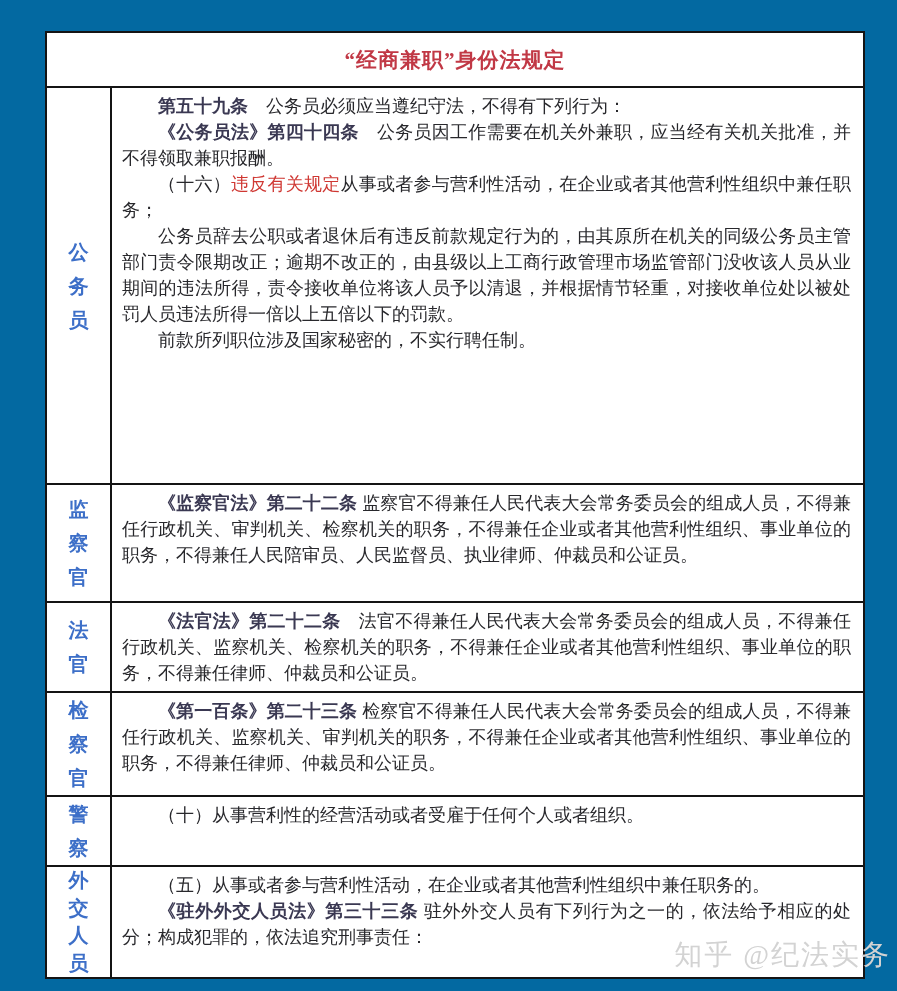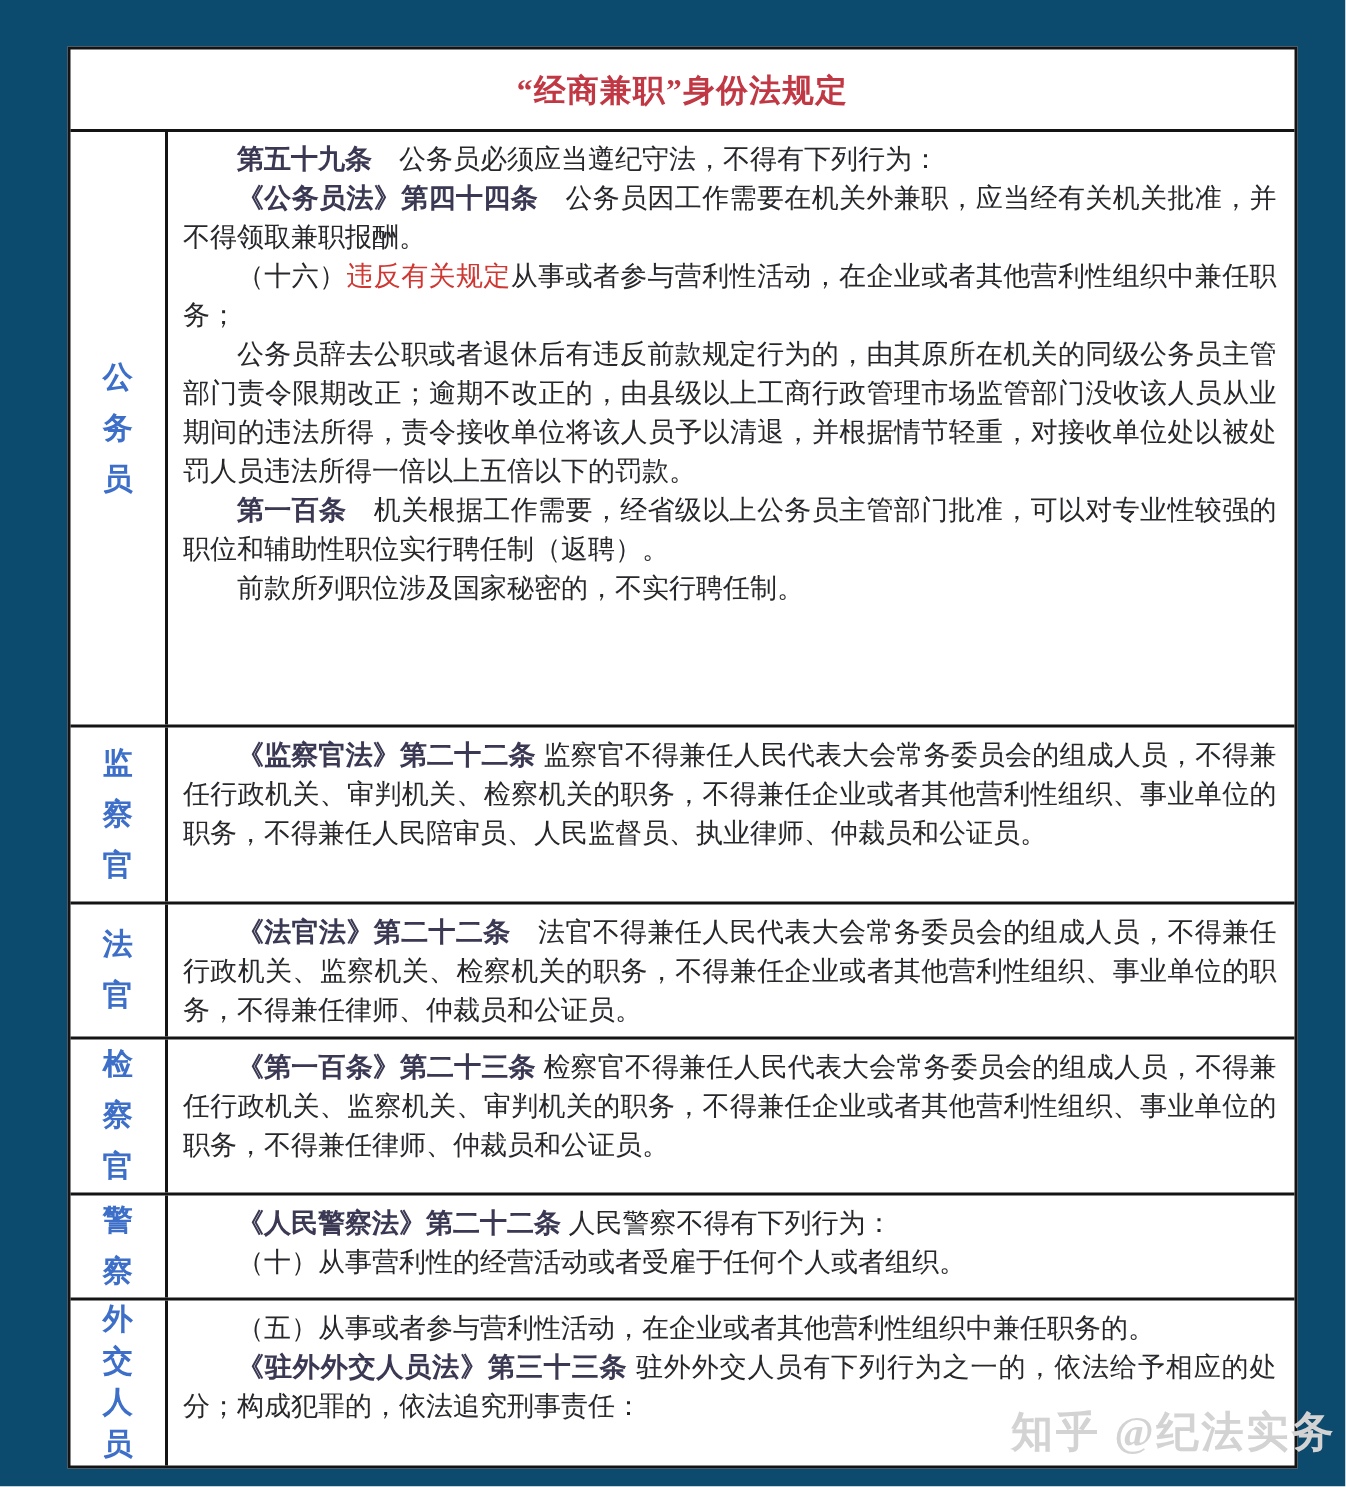--- a/index.html
+++ b/index.html
@@ -2,21 +2,21 @@
 <html style="--title-red: #c13845; --highlight-red: #cf3732; --label-blue: #3d6fc8; --law-bold: #3a3852; --body-text: #28282c; --border: #141414; --watermark-gray: #d3d3d3;"><head>
 <meta charset="utf-8">
 <style>
   :root{
     --title-red:#c13845; --highlight-red:#cf3732; --label-blue:#3d6fc8;
     --law-bold:#3a3852; --body-text:#28282c; --border:#141414; --watermark-gray:#d3d3d3;
   }
   *{box-sizing:border-box;margin:0;padding:0;}
   html,body{width:897px;height:991px;background:#ffffff;overflow:hidden;
     font-family:"Liberation Sans","DejaVu Sans",sans-serif;}
-  .page{position:relative;width:897px;height:991px;background:#0c4a6e;}
+  .page{position:relative;width:897px;height:991px;background:#0369a1;}
 
   .table{position:absolute;left:45px;top:31px;width:820px;border:2px solid var(--border);
     background:#fff;}
   .title-row{height:55px;border-bottom:2px solid var(--border);
     display:flex;align-items:center;justify-content:center;}
   .title{font-family:"Liberation Serif","DejaVu Serif",serif;
     font-size:21px;font-weight:bold;color:var(--title-red);letter-spacing:1px;}
 
   .row{display:flex;border-bottom:2px solid var(--border);}
   .row:last-child{border-bottom:none;}
@@ -37,21 +37,21 @@
   .row:nth-of-type(1){min-height:397px;}
   .row:nth-of-type(2){min-height:118px;}
   .row:nth-of-type(3){min-height:89px;}
   .row:nth-of-type(4){min-height:90px;}
   .row:nth-of-type(5){min-height:63px;}
   .row:nth-of-type(6){min-height:109px;}
   .row:nth-of-type(6) .label-cell{line-height:1.38;}
 
   .watermark{position:absolute;right:6px;top:936px;
     font-family:"Liberation Serif","DejaVu Serif",serif;
-    font-size:28px;font-weight:bold;color:var(--watermark-gray);
+    font-size:28px;font-weight:normal;color:var(--watermark-gray);
     letter-spacing:2px;white-space:nowrap;}
 </style>
 </head>
 <body>
 
 <div class="page">
 
   <div class="table">
     <div class="title-row">
       <span class="title">“经商兼职”身份法规定</span>
@@ -61,21 +61,20 @@
     <div class="label-cell">
       <span>公
 务
 员</span>
     </div>
     <div class="content-cell">
             <p class="para"><span class="seg-bold">第五十九条</span><span class="seg-normal">　公务员必须应当遵纪守法，不得有下列行为：</span></p>
             <p class="para"><span class="seg-bold">《公务员法》第四十四条</span><span class="seg-normal">　公务员因工作需要在机关外兼职，应当经有关机关批准，并不得领取兼职报酬。</span></p>
             <p class="para"><span class="seg-normal">（十六）</span><span class="seg-red">违反有关规定</span><span class="seg-normal">从事或者参与营利性活动，在企业或者其他营利性组织中兼任职务；</span></p>
             <p class="para"><span class="seg-normal">公务员辞去公职或者退休后有违反前款规定行为的，由其原所在机关的同级公务员主管部门责令限期改正；逾期不改正的，由县级以上工商行政管理市场监管部门没收该人员从业期间的违法所得，责令接收单位将该人员予以清退，并根据情节轻重，对接收单位处以被处罚人员违法所得一倍以上五倍以下的罚款。</span></p>
-            <p class="para"><span class="seg-bold">第一百条</span><span class="seg-normal">　机关根据工作需要，经省级以上公务员主管部门批准，可以对专业性较强的职位和辅助性职位实行聘任制（返聘）。</span></p>
             <p class="para"><span class="seg-normal">前款所列职位涉及国家秘密的，不实行聘任制。</span></p>
           </div>
   </div>
 
   <div class="row">
     <div class="label-cell">
       <span>监
 察
 官</span>
     </div>
@@ -104,21 +103,20 @@
             <p class="para"><span class="seg-bold">《第一百条》第二十三条</span><span class="seg-normal"> 检察官不得兼任人民代表大会常务委员会的组成人员，不得兼任行政机关、监察机关、审判机关的职务，不得兼任企业或者其他营利性组织、事业单位的职务，不得兼任律师、仲裁员和公证员。</span></p>
           </div>
   </div>
 
   <div class="row">
     <div class="label-cell">
       <span>警
 察</span>
     </div>
     <div class="content-cell">
-            <p class="para"><span class="seg-bold">《人民警察法》第二十二条</span><span class="seg-normal"> 人民警察不得有下列行为：</span></p>
             <p class="para"><span class="seg-normal">（十）从事营利性的经营活动或者受雇于任何个人或者组织。</span></p>
           </div>
   </div>
 
   <div class="row">
     <div class="label-cell">
       <span>外
 交
 人
 员</span>

